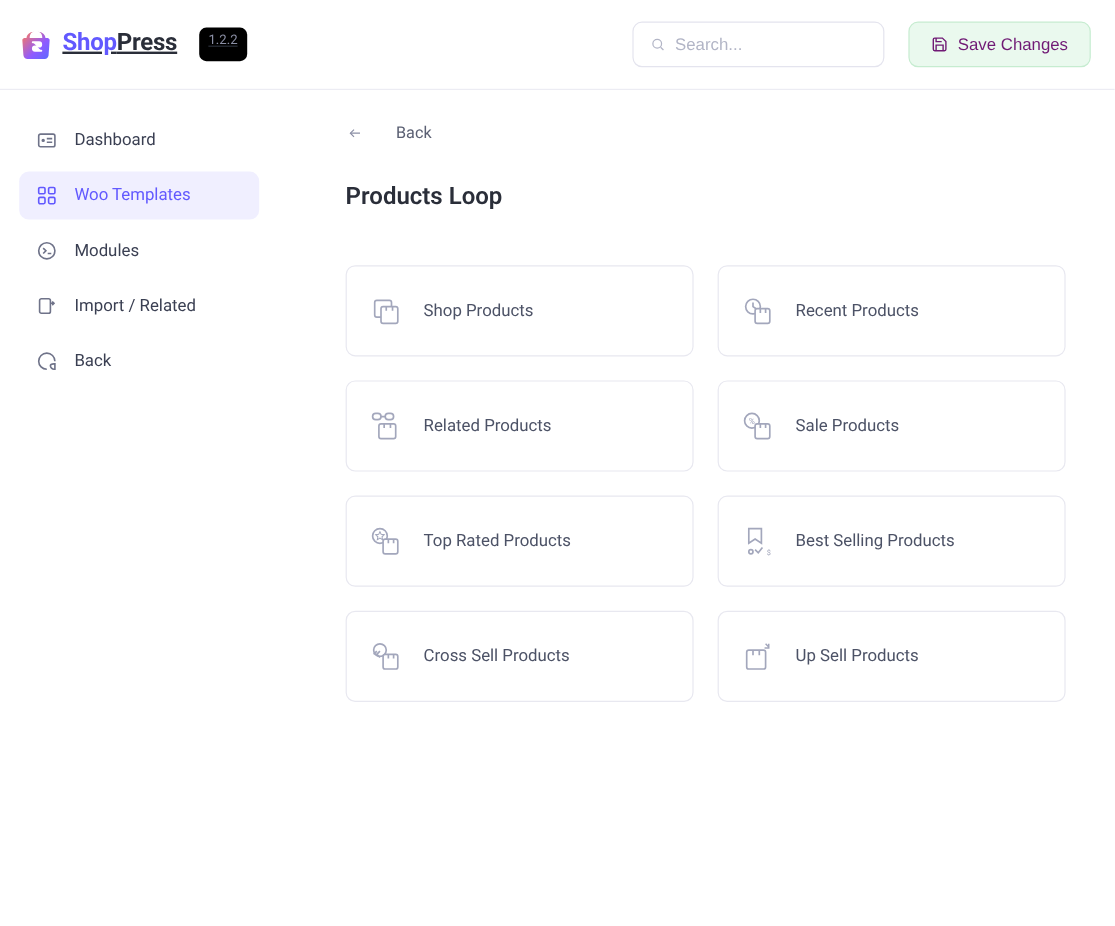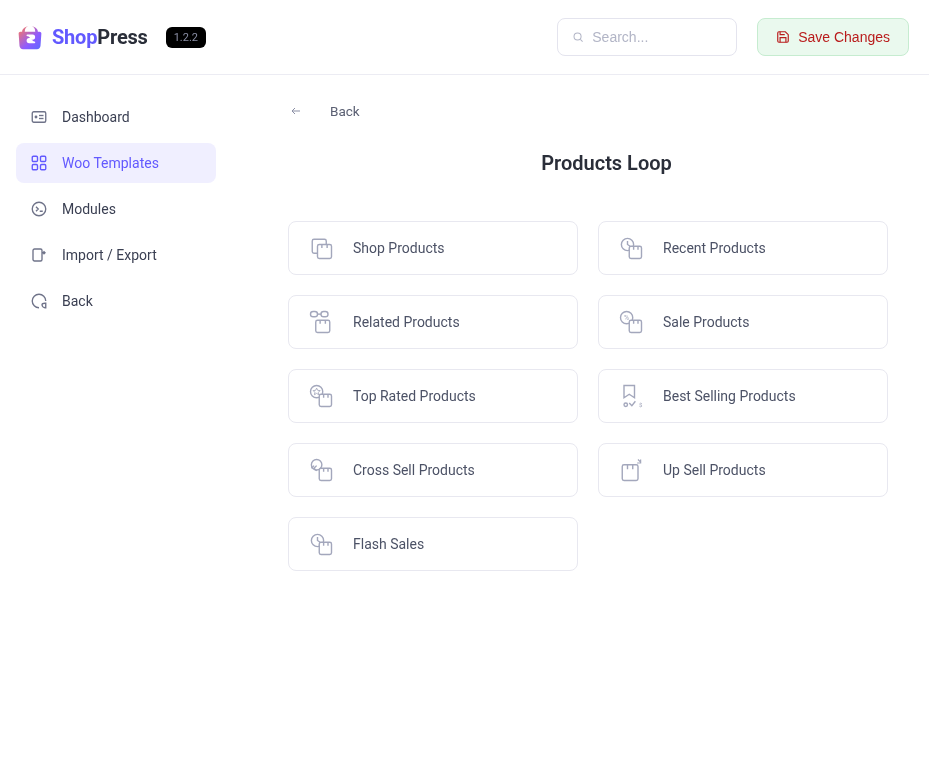--- a/index.html
+++ b/index.html
@@ -9,48 +9,48 @@
     color: #2a2e39;
     width: 929px;
     height: 772px;
   }
   .header {
     display: flex;
     align-items: center;
     padding: 18px 20px 18px 16px;
     border-bottom: 1px solid #ececf3;
   }
-  .logo-wrap { display: flex; align-items: center; gap: 8px; }
+  .logo-wrap { display: flex; gap: 8px; text-decoration: underline; }
   .logo-icon { width: 28px; height: 28px; }
   .logo-text { font-size: 20px; font-weight: 700; color: #2a2e39; letter-spacing: -0.2px;}
   .logo-text .accent { color: #6259ff; font-weight: 700;}
   .version-badge {
     background: #000000; color: #8b8fa5; font-size: 11px; padding: 4px 8px;
     border-radius: 6px; margin-left: 10px;
   }
   .header-spacer { flex: 1; }
   .search-box {
     display: flex; align-items: center; gap: 8px;
     border: 1px solid #e4e4ee; border-radius: 8px;
-    padding: 10px 14px; width: 180px; margin-right: 20px;
+    padding: 10px 14px; width: 210px; margin-right: 20px;
   }
   .search-box input {
     border: none; outline: none; font-size: 14px; color: #6b6f84; width: 100%;
     background: transparent;
   }
   .search-box input::placeholder { color: #b2b5c6; }
   .search-icon { color: #b2b5c6; width: 14px; height: 14px; }
   .save-btn {
     display: flex; align-items: center; gap: 8px;
-    background: #eaf9ee; border: 1px solid #c6ecd0; color: #b91c1c;
+    background: #eaf9ee; border: 1px solid #c6ecd0; color: #701a75;
     font-size: 14px; font-weight: 500; padding: 10px 18px; border-radius: 8px;
     cursor: pointer;
   }
   .save-btn svg { width: 14px; height: 14px; }
-  .layout { display: flex; text-align: center; }
+  .layout { display: flex; }
   .sidebar { width: 228px; padding: 22px 12px 0 16px; }
   .nav-item {
     display: flex; align-items: center; gap: 14px;
     padding: 11px 14px; border-radius: 8px; cursor: pointer;
     font-size: 14px; color: #3a3f52;
     margin-bottom: 6px;
   }
   .nav-item.active { background: #f0efff; color: #6259ff; }
   .nav-item.active svg { color: #6259ff; }
   .nav-item svg { width: 18px; height: 18px; color: #6f7389; }
@@ -61,21 +61,21 @@
   }
   .back-row svg { width: 16px; height: 12px; color: #8b8fa5; }
   .back-label { font-size: 13.5px; }
   .page-title { font-size: 20px; font-weight: 600; color: #2a2e39; margin-bottom: 46px; }
   .cards {
     display: grid; grid-template-columns: 290px 290px; gap: 20px;
   }
   .card {
     display: flex; align-items: center; gap: 18px;
     border: 1px solid #e8e8f0; border-radius: 8px;
-    padding: 16px 18px; height: 54px; cursor: pointer;
+    padding: 16px 18px; height: 76px; cursor: pointer;
   }
   .card .card-label { font-size: 14px; color: #4c5266; }
   .card-icon { width: 28px; height: 28px; color: #a3a7bc; flex-shrink: 0; }
 </style>
 </head>
 <body>
 
 <div class="header">
   <div class="logo-wrap">
     <svg class="logo-icon" viewBox="0 0 32 32">
@@ -137,21 +137,21 @@
         <circle cx="12" cy="12" r="9"></circle>
           <path d="M8 9l3 3-3 3M13 15h4"></path>
       </svg>
       <span>Modules</span>
     </div>
     <div class="nav-item">
       <svg viewBox="0 0 24 24" fill="none" stroke="currentColor" stroke-width="1.8">
         <rect x="4" y="4" width="12" height="16" rx="2"></rect>
           <path d="M16 9h4M18 7l2 2-2 2"></path>
       </svg>
-      <span>Import / Export</span>
+      <span>Import / Related</span>
     </div>
     <div class="nav-item">
       <svg viewBox="0 0 24 24" fill="none" stroke="currentColor" stroke-width="1.8">
         <path d="M21 12a9 9 0 1 0-9 9"></path>
           <path d="M16 17c0 2 2 4 4 4h1v-6h-1c-2 0-4 0-4 2z"></path>
       </svg>
       <span>Back</span>
     </div>
   </div>
 
@@ -241,25 +241,16 @@
 
       <div class="card">
         <svg class="card-icon" viewBox="0 0 32 32" fill="none" stroke="currentColor" stroke-width="1.6">
           <rect x="6" y="10" width="18" height="18" rx="2"></rect>
             <path d="M12 10v5M18 10v5"></path>
           <path d="M24 4l3 3M27 4v4h-4" stroke-width="1.4"></path>
         </svg>
         <span class="card-label">Up Sell Products</span>
       </div>
 
-      <div class="card">
-        <svg class="card-icon" viewBox="0 0 32 32" fill="none" stroke="currentColor" stroke-width="1.6">
-          <circle cx="12" cy="12" r="7"></circle>
-            <path d="M12 8v4l3 2"></path>
-            <rect x="14" y="14" width="14" height="14" rx="2" fill="#fff"></rect>
-            <path d="M19 14v4M24 14v4"></path>
-        </svg>
-        <span class="card-label">Flash Sales</span>
-      </div>
 
     </div>
   </div>
 </div>
 
 </body></html>

